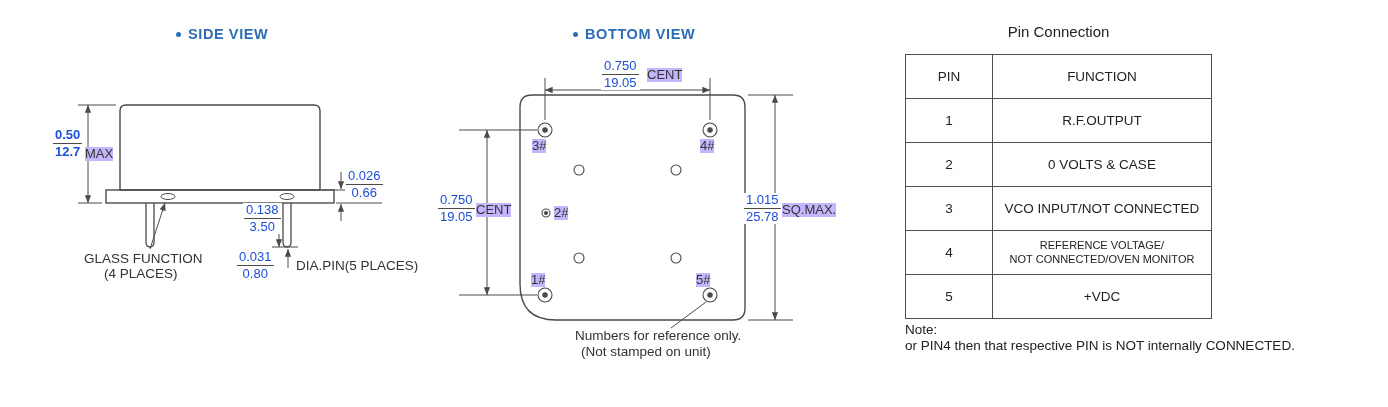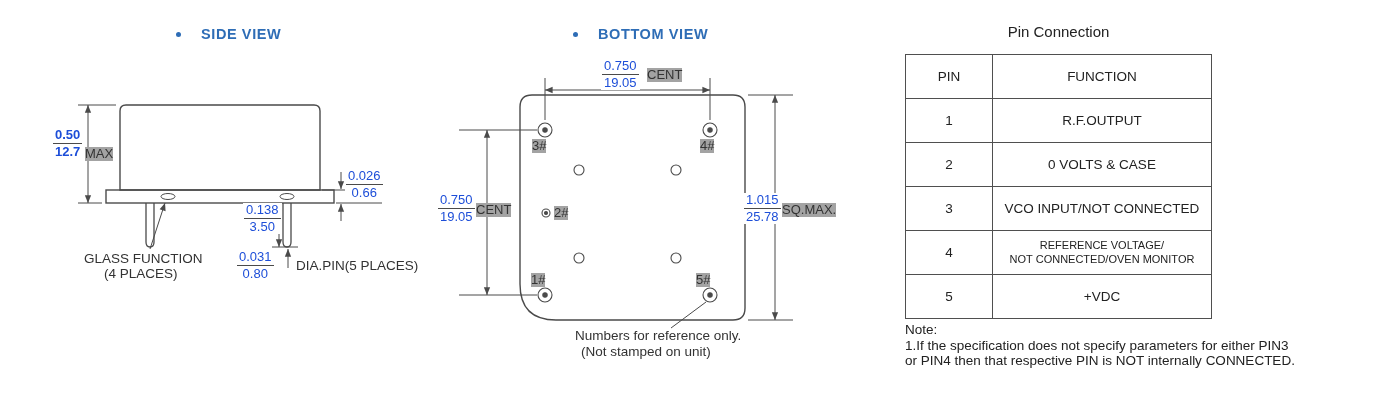--- a/index.html
+++ b/index.html
@@ -1,29 +1,29 @@
 <!DOCTYPE html>
 <html><head>
 <meta charset="utf-8">
 <style>
   html,body{margin:0;padding:0;background:#fff;}
   body{font-family:"Liberation Sans","DejaVu Sans",sans-serif;color:#333;}
   .page{position:relative;width:1388px;height:407px;background:#fff;overflow:hidden;}
   svg{position:absolute;left:0;top:0;}
 
-  .view-title{position:absolute;display:flex;align-items:center;gap:20px;
+  .view-title{position:absolute;display:flex;align-items:center;gap:7px;
     color:#2e6db6;font-size:14.5px;font-weight:600;letter-spacing:0.6px;white-space:nowrap;}
   .bullet{width:5px;height:5px;border-radius:50%;background:#2e6db6;flex:0 0 auto;}
 
   .frac{position:absolute;text-align:center;font-size:13px;line-height:14px;color:#1d4ed8;
     background:#fff;padding:0 1px;white-space:nowrap;}
   .frac .num{display:block;border-bottom:1px solid #4a4a4a;padding:0 2px 1px 2px;}
   .frac .den{display:block;padding:1px 2px 0 2px;}
 
-  .dimtxt{position:absolute;font-size:13px;line-height:14px;color:#333;background:#a3a3a3;
+  .dimtxt{position:absolute;font-size:13px;line-height:14px;color:#333;background:#c4b5fd;
     white-space:nowrap;}
   .lbl{position:absolute;font-size:13.5px;line-height:15px;color:#333;white-space:nowrap;}
 
   .pin-table-wrap{position:absolute;left:905px;top:23px;width:307px;}
   .table-title{text-align:center;font-size:15px;line-height:18px;color:#222;margin-bottom:13px;}
   table.pin-table{width:100%;border-collapse:collapse;table-layout:fixed;}
   table.pin-table th,table.pin-table td{border:1px solid #4f4f4f;height:43px;text-align:center;
     vertical-align:middle;font-size:13.5px;font-weight:400;color:#222;padding:0 4px;}
   table.pin-table .col-pin{width:78px;}
   td.two-line span{display:block;font-size:11px;line-height:13.5px;}
@@ -207,17 +207,16 @@
       <tr>
         <td>5</td>
         <td>+VDC</td>
       </tr>
     </tbody>
       </table>
   </div>
 
   <div class="note-block">
     <div>Note:</div>
-    <div>1.If the specification does not specify parameters for either PIN3</div>
     <div>or PIN4 then that respective PIN is NOT internally CONNECTED.</div>
   </div>
 
 </div>
 
 </body></html>

